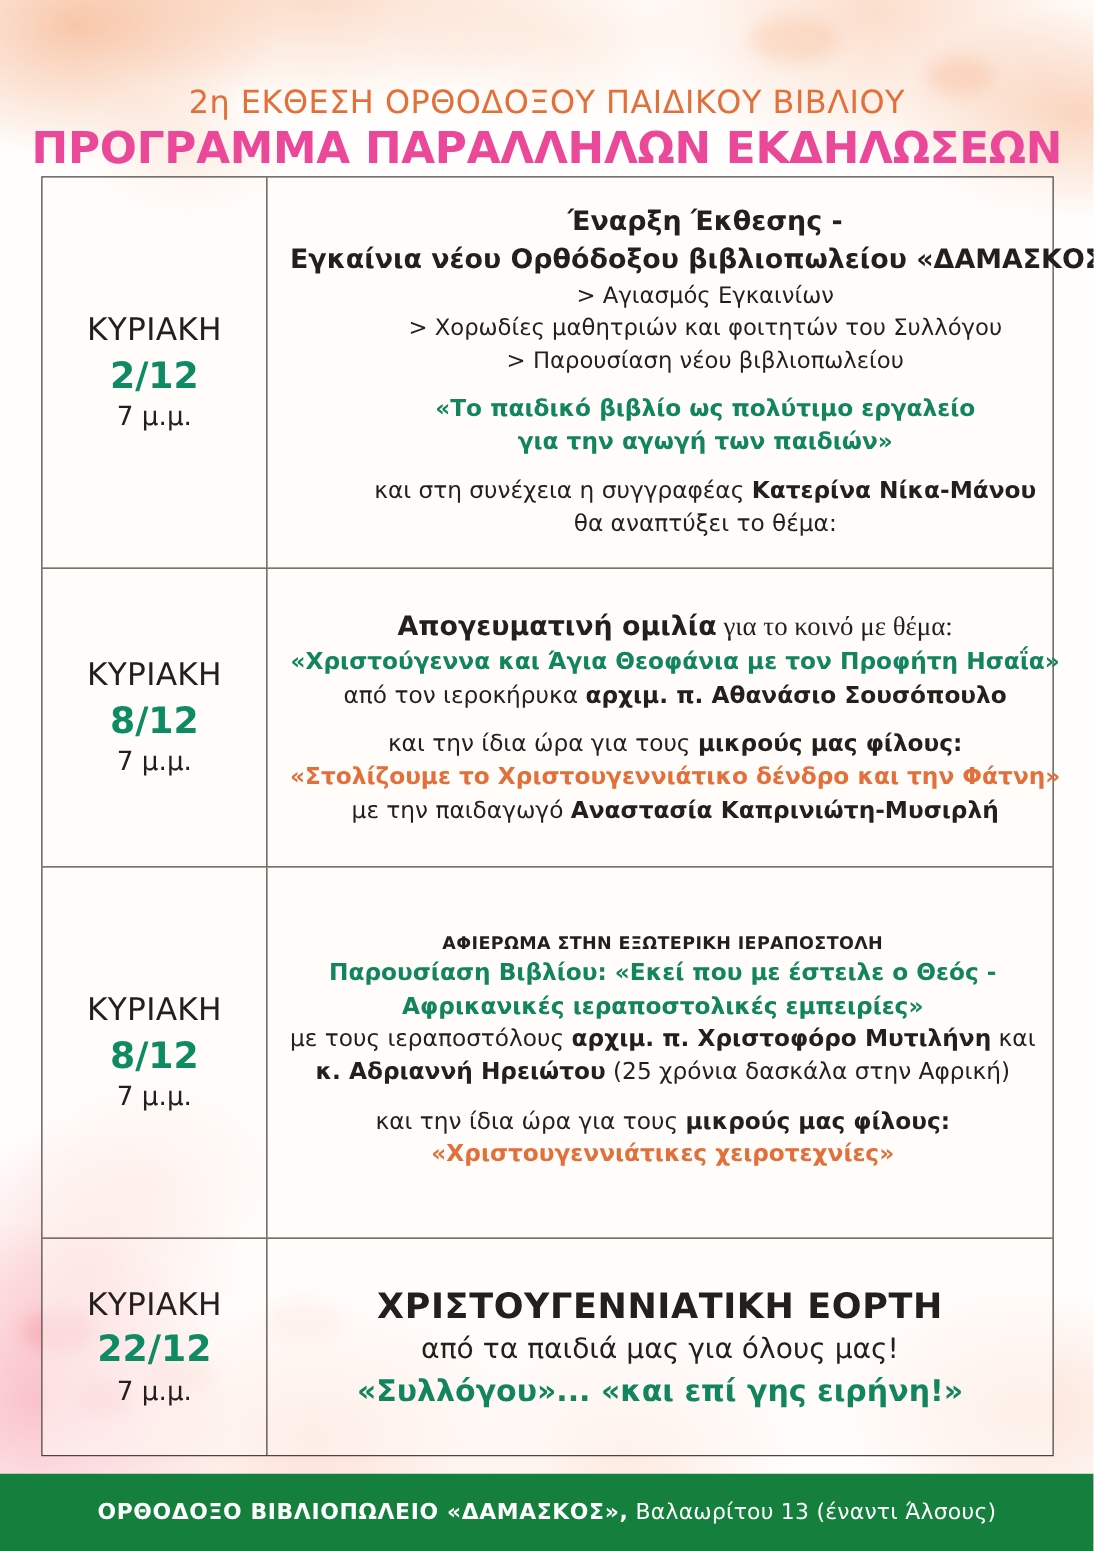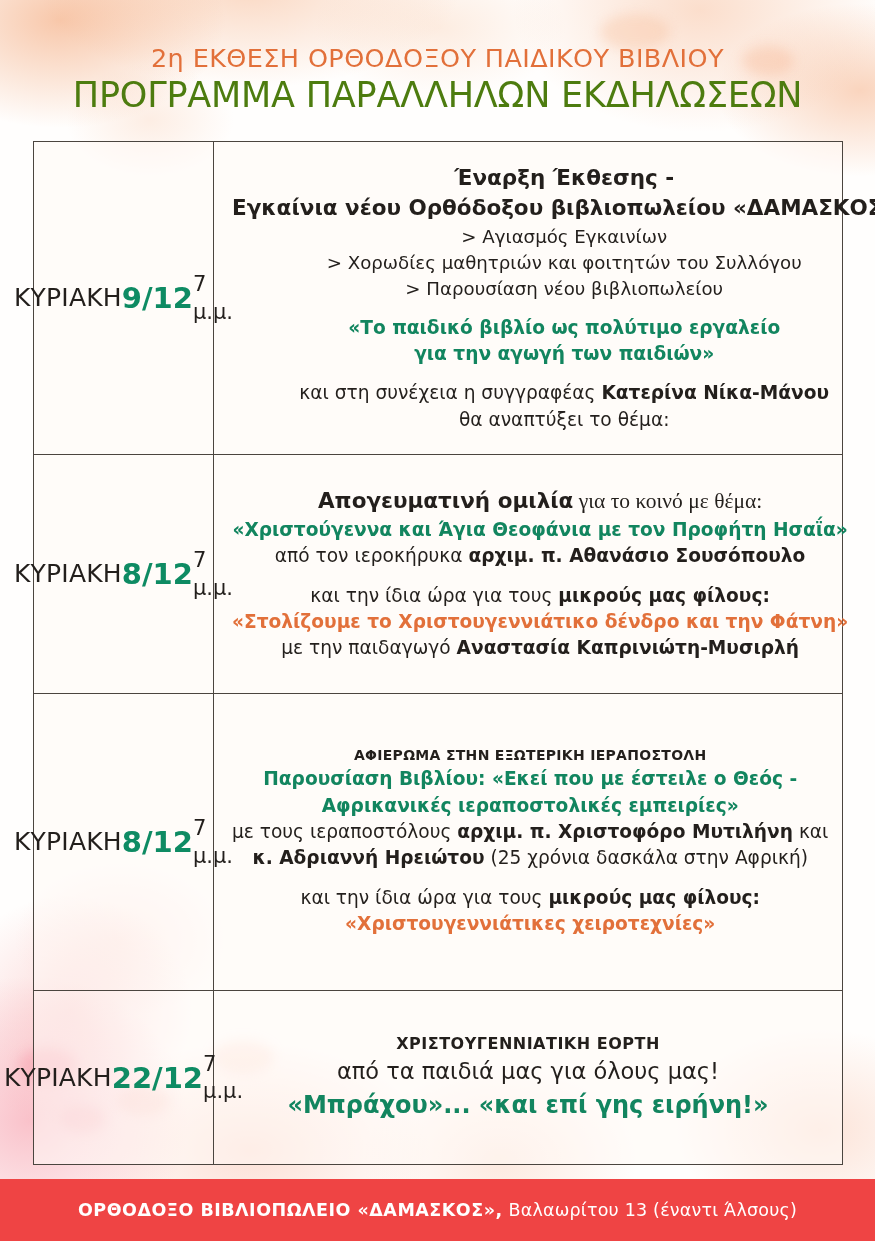--- a/index.html
+++ b/index.html
@@ -51,38 +51,38 @@
   .wash-blob {
     position: absolute;
     border-radius: 50%;
     filter: blur(6px);
     pointer-events: none;
   }
 
   
   .head {
     position: relative;
-    padding-top: 44px;
+    padding-top: 68px;
     text-align: center;
     z-index: 4;
   }
   .head-sub {
     font-size: 25.5px;
     letter-spacing: 0.4px;
     font-weight: 400;
     color: #e2703a;
     line-height: 1.1;
     white-space: nowrap;
   }
   .head-main {
     margin-top: 4px;
     font-size: 35px;
-    font-weight: 400;
+    font-weight: 700;
     letter-spacing: -0.2px;
-    color: #4d7c0f;
+    color: #ec4899;
     line-height: 1.12;
     white-space: nowrap;
   }
 
   
   .table {
     position: absolute;
     left: 33px;
     top: 141px;
     width: 810px;
@@ -97,21 +97,21 @@
     box-sizing: border-box;
   }
   .row:last-child { border-bottom: none; }
 
   .cell-date {
     width: 180px;
     flex: 0 0 180px;
     border-right: 1.6px solid #4b453f;
     box-sizing: border-box;
     display: flex;
-    flex-direction: row;
+    flex-direction: column;
     align-items: center;
     justify-content: center;
     padding: 6px 4px;
   }
   .cell-body {
     flex: 1 1 auto;
     box-sizing: border-box;
     display: flex;
     flex-direction: column;
     align-items: center;
@@ -160,31 +160,31 @@
     font-size: 14px;
     font-weight: 700;
     letter-spacing: 0.3px;
     color: #231f1c;
   }
   .ln.arrow { font-size: 18.2px; }
   b.s { font-weight: 700; }
 
   
   .row-last .ln { font-size: 22.5px; }
-  .row-last .ln.caps { font-size: 16px; letter-spacing: 0.5px; }
+  .row-last .ln.caps { font-size: 28px; letter-spacing: 0.5px; }
   .row-last .ln.green { font-size: 24px; }
 
   
   .footer {
     position: absolute;
     left: 0;
     bottom: 0;
     width: 875px;
     height: 62px;
-    background: #ef4444;
+    background: #15803d;
     display: flex;
     align-items: center;
     justify-content: center;
     z-index: 6;
     margin-top: 25px;
   }
   .footer-text {
     font-size: 17.5px;
     color: #ffffff;
     letter-spacing: 0.2px;
@@ -208,21 +208,21 @@
 
   <div class="head">
     <div class="head-sub">2η ΕΚΘΕΣΗ ΟΡΘΟΔΟΞΟΥ ΠΑΙΔΙΚΟΥ ΒΙΒΛΙΟΥ</div>
     <div class="head-main">ΠΡΟΓΡΑΜΜΑ ΠΑΡΑΛΛΗΛΩΝ ΕΚΔΗΛΩΣΕΩΝ</div>
   </div>
 
   <div class="table" id="program-table">
       <div class="row" style="height: 313px;">
         <div class="cell-date">
           <div class="day">ΚΥΡΙΑΚΗ</div>
-          <div class="date">9/12</div>
+          <div class="date">2/12</div>
           <div class="time">7 μ.μ.</div>
         </div>
         <div class="cell-body">
           <div class="blk">
             <div class="ln bigbold"><span>Έναρξη Έκθεσης -</span></div>
             <div class="ln bigbold"><span>Εγκαίνια νέου Ορθόδοξου βιβλιοπωλείου «ΔΑΜΑΣΚΟΣ»</span></div>
             <div class="ln arrow"><span>&gt; Αγιασμός Εγκαινίων</span></div>
             <div class="ln arrow"><span>&gt; Χορωδίες μαθητριών και φοιτητών του Συλλόγου</span></div>
             <div class="ln arrow"><span>&gt; Παρουσίαση νέου βιβλιοπωλείου</span></div>
           </div>
@@ -278,21 +278,21 @@
       <div class="row row-last" style="height: 173px;">
         <div class="cell-date">
           <div class="day">ΚΥΡΙΑΚΗ</div>
           <div class="date">22/12</div>
           <div class="time">7 μ.μ.</div>
         </div>
         <div class="cell-body">
           <div class="blk">
             <div class="ln caps"><span>ΧΡΙΣΤΟΥΓΕΝΝΙΑΤΙΚΗ ΕΟΡΤΗ</span></div>
             <div class="ln"><span>από τα παιδιά μας για όλους μας!</span></div>
-            <div class="ln green"><span>«Μπράχου»... «και επί γης ειρήνη!»</span></div>
+            <div class="ln green"><span>«Συλλόγου»... «και επί γης ειρήνη!»</span></div>
           </div>
         </div>
       </div>
     </div>
 
   <div class="footer">
     <div class="footer-text">
       <span class="strong">ΟΡΘΟΔΟΞΟ ΒΙΒΛΙΟΠΩΛΕΙΟ «ΔΑΜΑΣΚΟΣ»,</span><span> Βαλαωρίτου 13 (έναντι Άλσους)</span>
     </div>
   </div>

